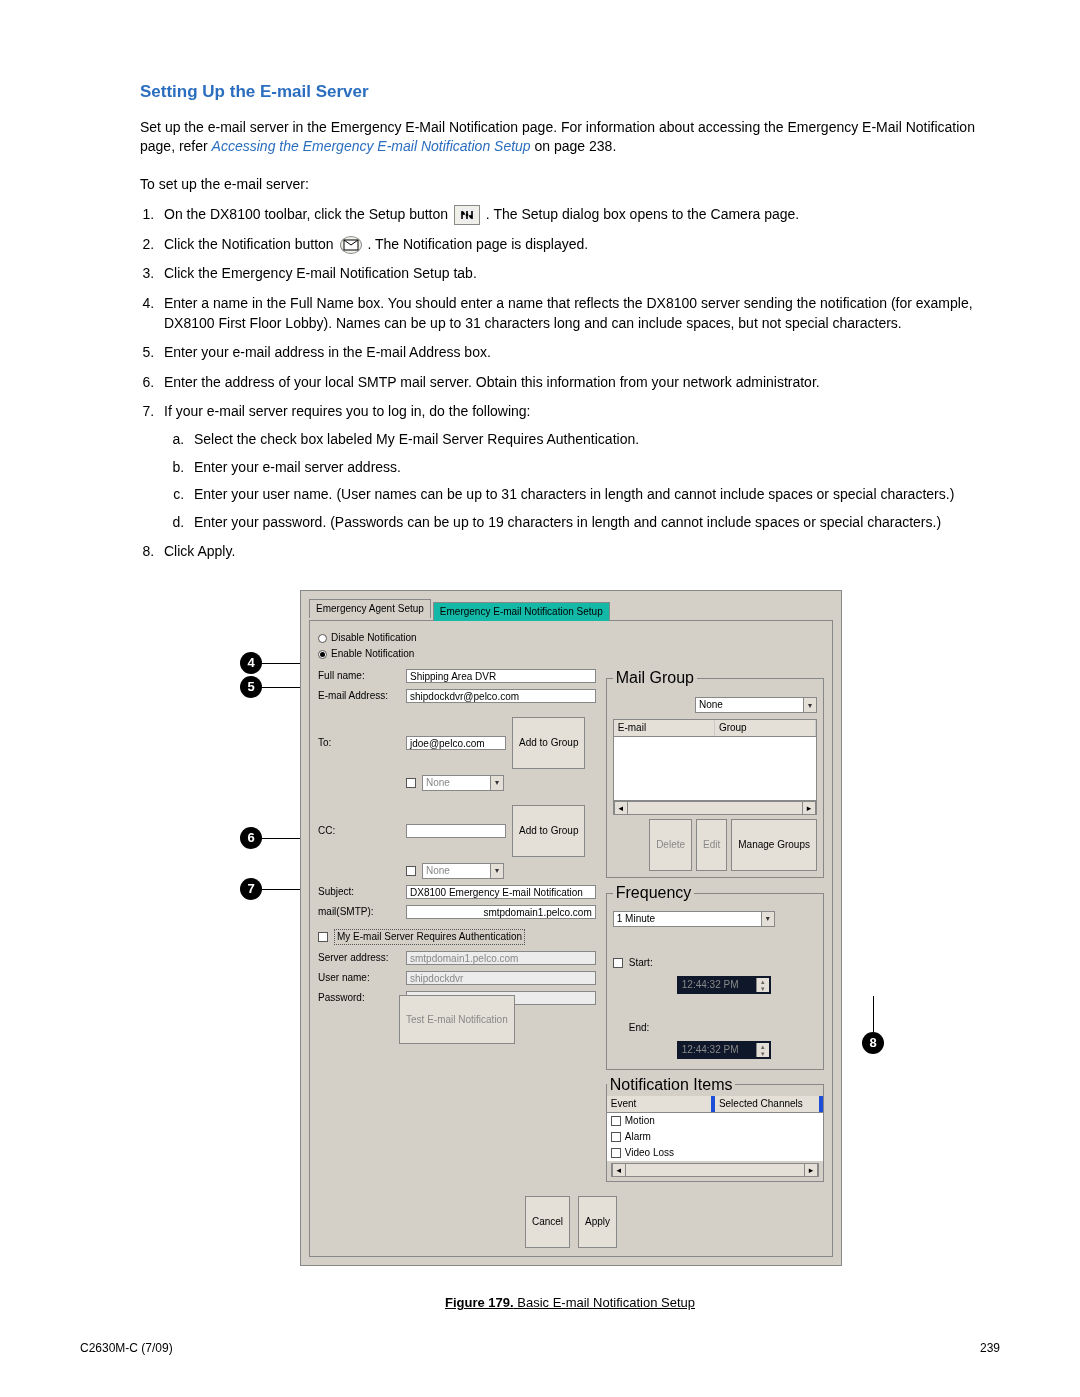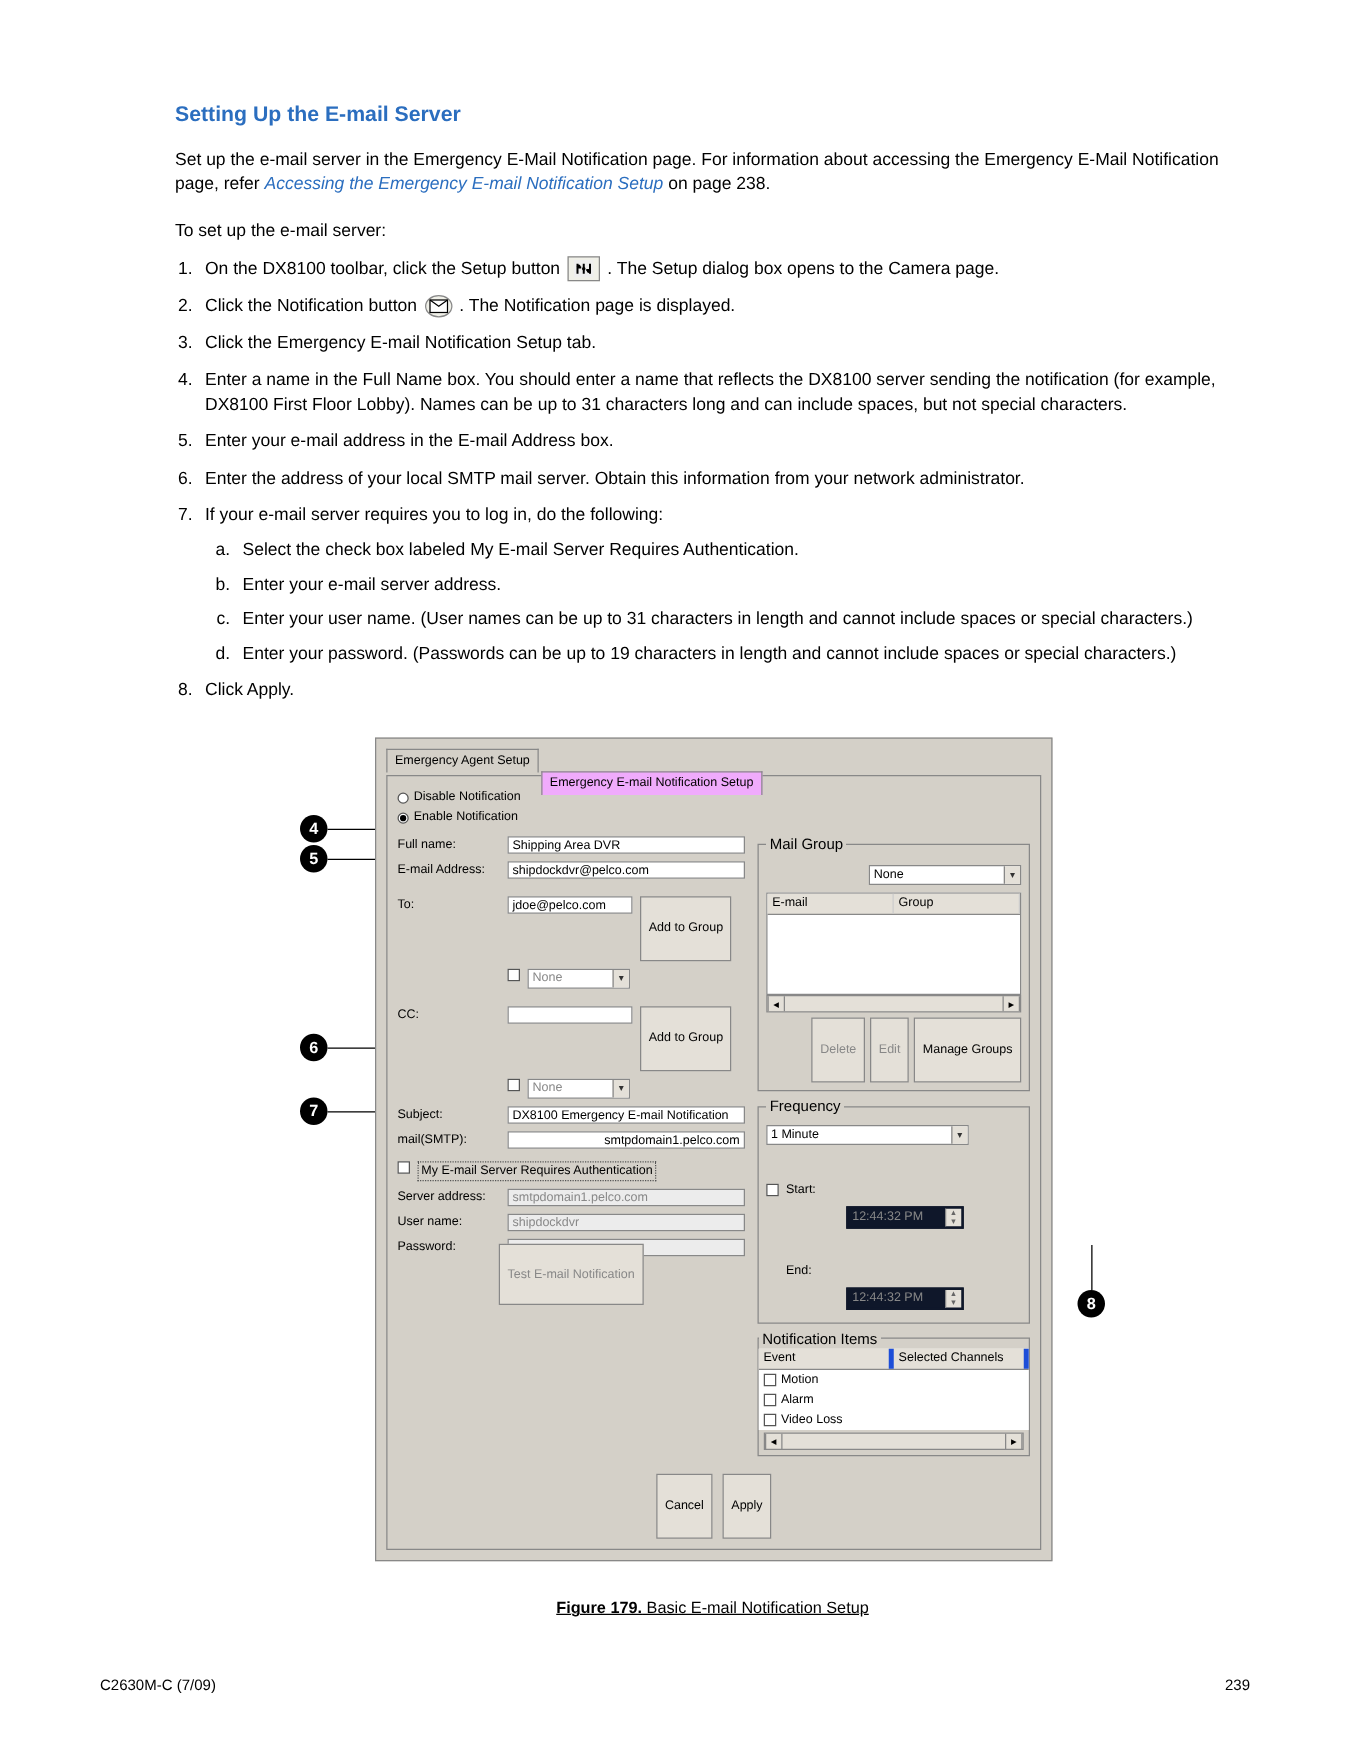--- a/index.html
+++ b/index.html
@@ -84,21 +84,21 @@
     gap: 2px;
     margin-bottom: 2px;
   }
   .tab {
     background: #d4d0c8;
     border: 1px solid #888;
     border-bottom: none;
     padding: 2px 6px;
     font-size: 10px;
   }
-  .tab.active { background: #f0abfc; position: relative; top: 18px; }
+  .tab.active { background: #14b8a6; position: relative; top: 3px; }
   .panel {
     border: 1px solid #888;
     background: #d4d0c8;
     padding: 8px;
   }
   .two-col {
     display: flex;
     gap: 10px;
   }
   .left-col { flex: 1 1 56%; }
@@ -108,21 +108,21 @@
     width: 9px; height: 9px; border-radius: 50%;
     border: 1px solid #555; display: inline-block;
     box-sizing: border-box;
     background: #fff;
   }
   .radio-dot::after {
     content: ""; display: block; width: 5px; height: 5px; border-radius: 50%;
     background: #000; margin: 1px;
   }
   .form-row {
-    display: flex; align-items: flex-start; gap: 6px; margin: 6px 0;
+    display: flex; align-items: center; gap: 6px; margin: 6px 0;
   }
   .form-row .lbl { width: 82px; font-size: 10px; }
   .tbox {
     border: 1px solid #888; background: #fff; height: 14px;
     font-size: 10px; padding: 0 3px; box-sizing: border-box;
     line-height: 14px; flex: 1;
   }
   .tbox.ghost { color: #888; background: #ececec; }
   .btn {
     border: 1px solid #888; background: #e4e0d8;
@@ -130,21 +130,21 @@
     white-space: nowrap;
   }
   .btn.disabled { color: #888; }
   .chk {
     width: 10px; height: 10px; border: 1px solid #555; background: #fff;
     display: inline-block; box-sizing: border-box;
   }
   fieldset.grp {
     border: 1px solid #888; margin: 4px 0; padding: 6px;
   }
-  fieldset.grp legend { font-size: 12px; padding: 0 3px; margin-top: 44px; }
+  fieldset.grp legend { font-size: 16px; padding: 0 3px; margin-top: 44px; }
   .select {
     display: flex; border: 1px solid #888; background: #fff; height: 14px;
     font-size: 10px; align-items: center;
   }
   .select .val { flex: 1; padding: 0 3px; line-height: 14px; }
   .select .caret {
     width: 12px; height: 100%; border-left: 1px solid #888;
     background: #e4e0d8; display: flex; align-items: center; justify-content: center;
     font-size: 8px; color: #333;
   }

